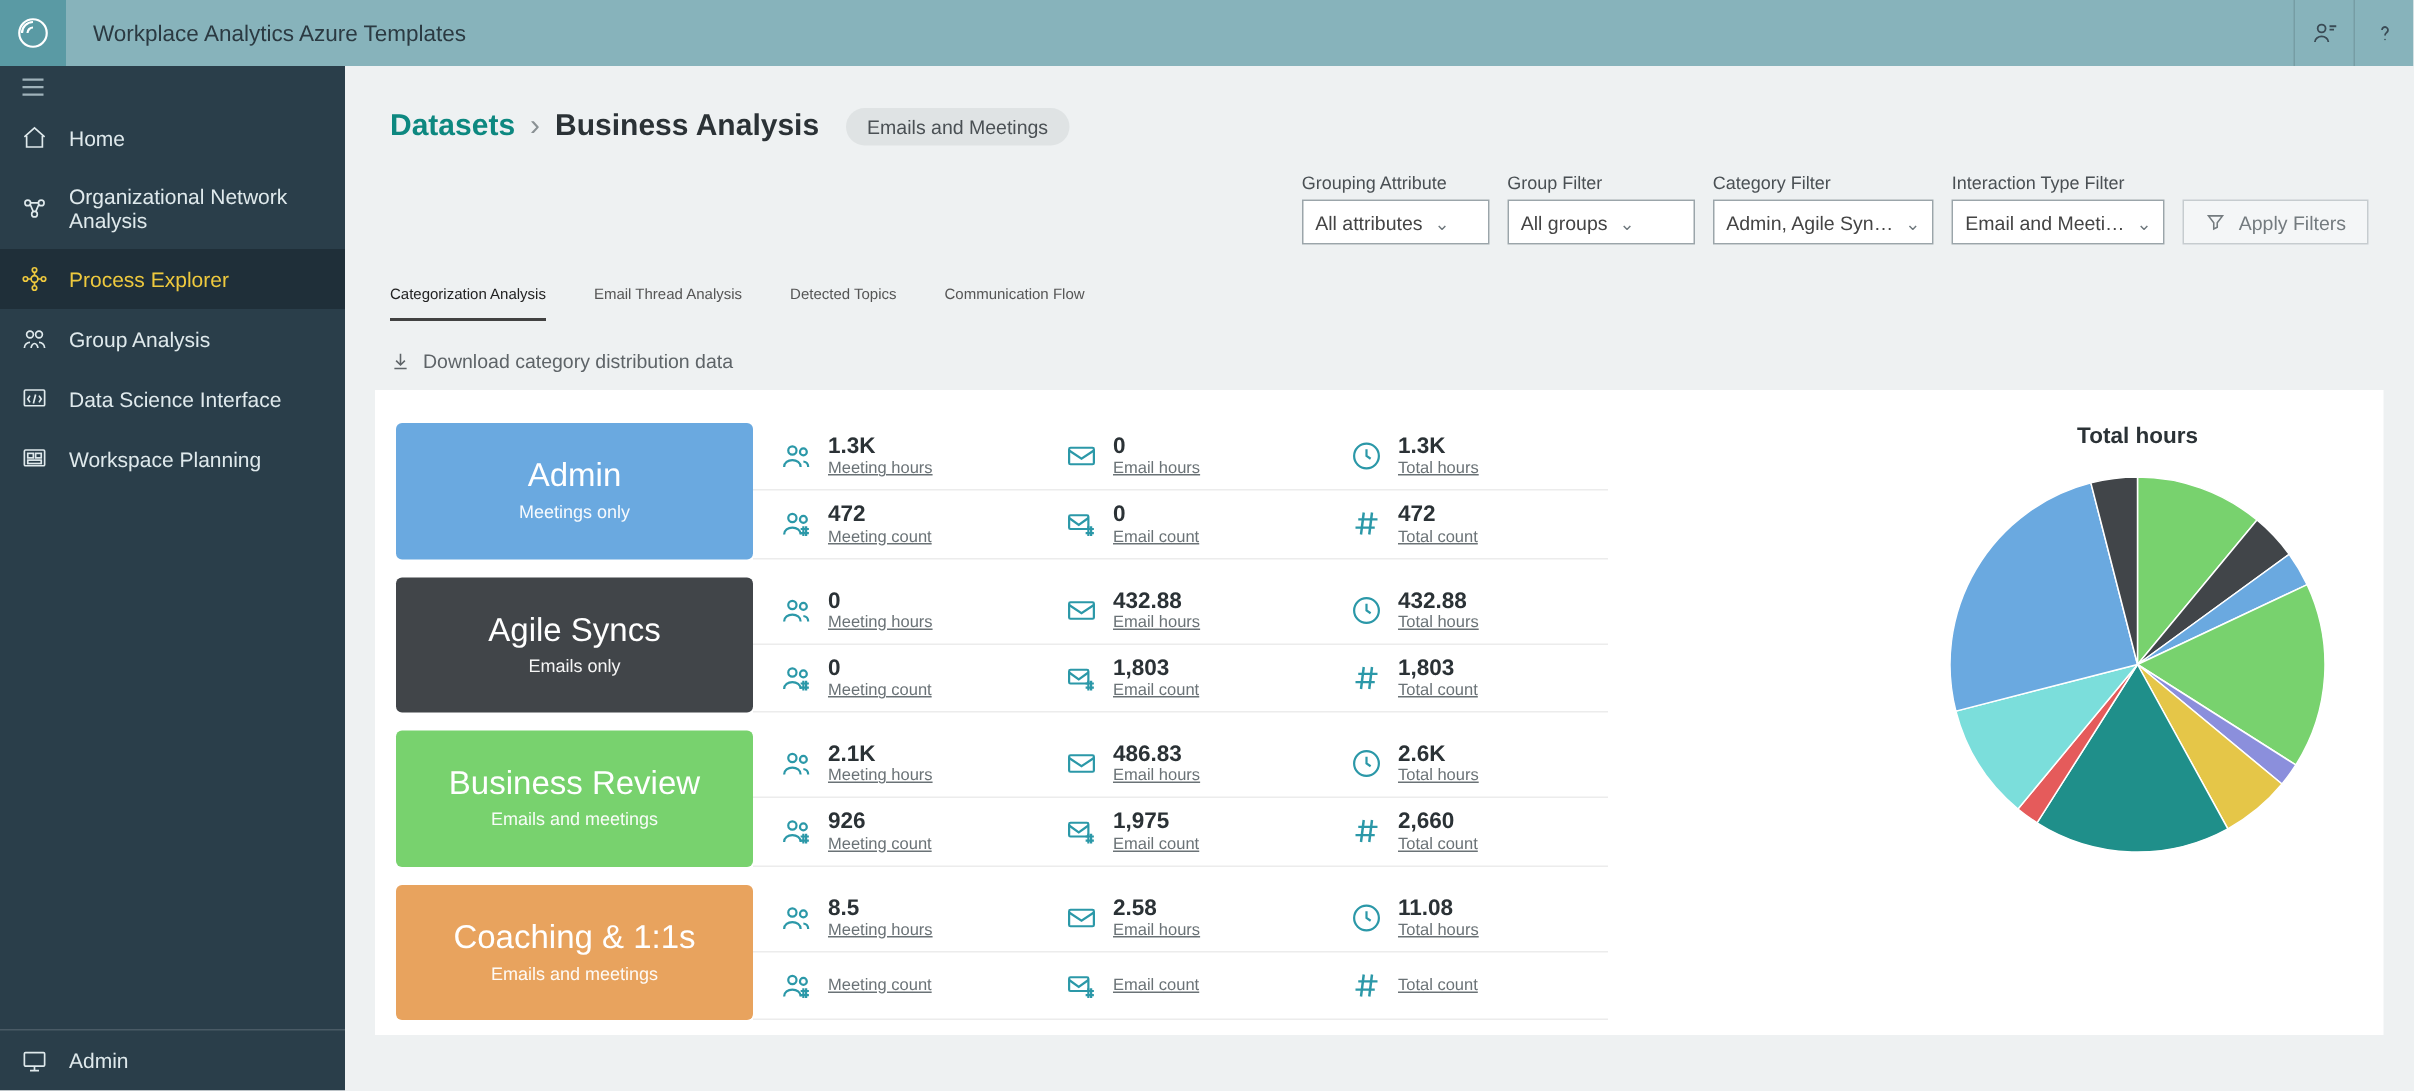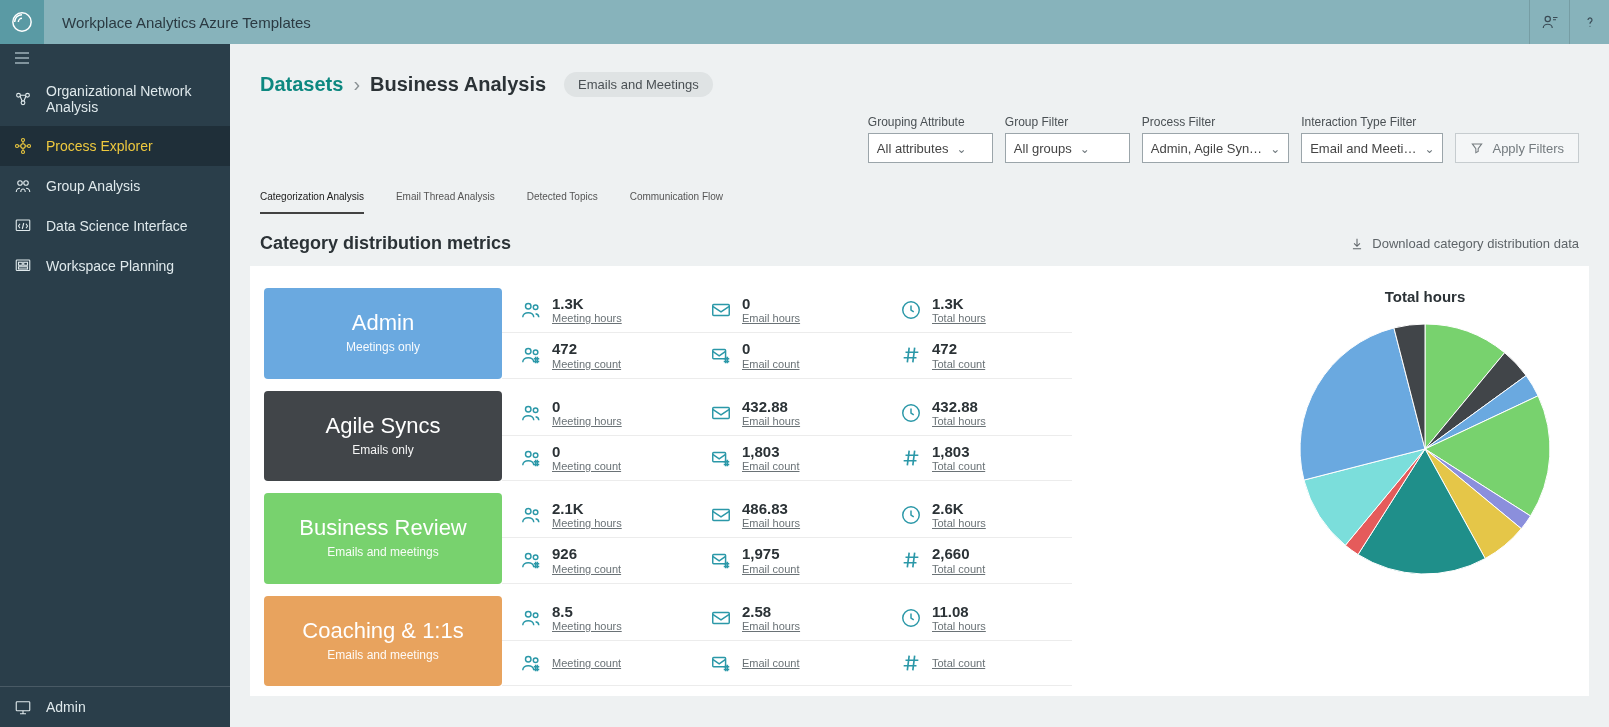--- a/index.html
+++ b/index.html
@@ -107,20 +107,27 @@
   <div class="sidebar">
     <div class="hamburger">
       <svg width="16" height="14" viewBox="0 0 16 14" stroke="#9fb2ba" stroke-width="1.5">
           <line x1="1" y1="2" x2="15" y2="2"></line>
           <line x1="1" y1="7" x2="15" y2="7"></line>
           <line x1="1" y1="12" x2="15" y2="12"></line>
         </svg>
     </div>
     <div class="nav-item">
       <svg class="icn" viewBox="0 0 24 24">
+          <path d="M3 11l9-8 9 8"></path>
+          <path d="M5 10v10h14V10"></path>
+        </svg>
+      <span>Home</span>
+    </div>
+    <div class="nav-item">
+      <svg class="icn" viewBox="0 0 24 24">
           <circle cx="6" cy="7" r="2.5"></circle>
           <circle cx="18" cy="7" r="2.5"></circle>
           <circle cx="12" cy="17" r="2.5"></circle>
           <path d="M8 8l3 7M16 8l-3 7M8.5 7h7"></path>
         </svg>
       <span>Organizational Network Analysis</span>
     </div>
     <div class="nav-item active">
       <svg class="icn" viewBox="0 0 24 24">
           <circle cx="12" cy="12" r="3"></circle>
@@ -184,21 +191,21 @@
         </div>
       </div>
       <div class="filter">
         <span class="filter-label">Group Filter</span>
         <div class="filter-sel">
           <span>All groups</span>
           <span class="chev"></span>
         </div>
       </div>
       <div class="filter">
-        <span class="filter-label">Process Filter</span>
+        <span class="filter-label">Category Filter</span>
         <div class="filter-sel">
           <span>Admin, Agile Syn…</span>
           <span class="chev"></span>
         </div>
       </div>
       <div class="filter">
         <span class="filter-label">Interaction Type Filter</span>
         <div class="filter-sel">
           <span>Email and Meeti…</span>
           <span class="chev"></span>
@@ -213,21 +220,20 @@
     </div>
 
     <div class="tabs">
       <div class="tab active">Categorization Analysis</div>
       <div class="tab">Email Thread Analysis</div>
       <div class="tab">Detected Topics</div>
       <div class="tab">Communication Flow</div>
     </div>
 
     <div class="section-head">
-      <div class="section-title">Category distribution metrics</div>
       <div class="download">
         <svg width="14" height="14" viewBox="0 0 24 24" fill="none" stroke="currentColor" stroke-width="1.8">
             <path d="M12 3v12M7 11l5 5 5-5M5 20h14"></path>
           </svg>
         <span>Download category distribution data</span>
       </div>
     </div>
 
     <div class="panel">
       <div class="rows" id="cat-rows">

